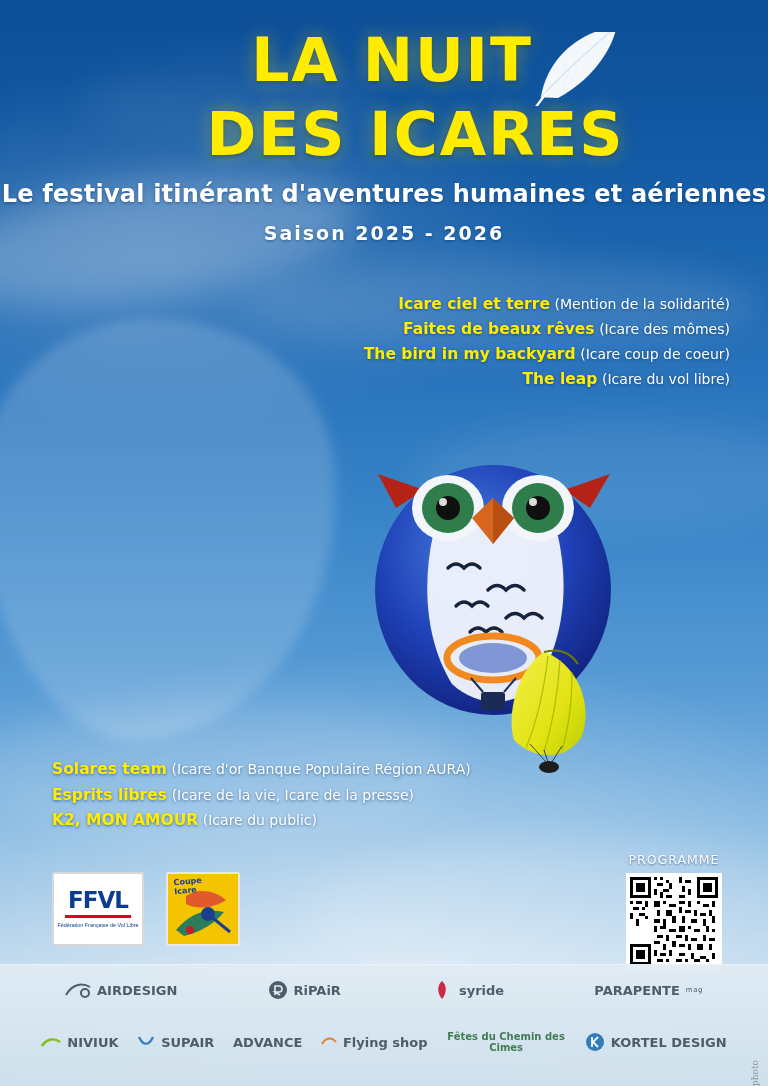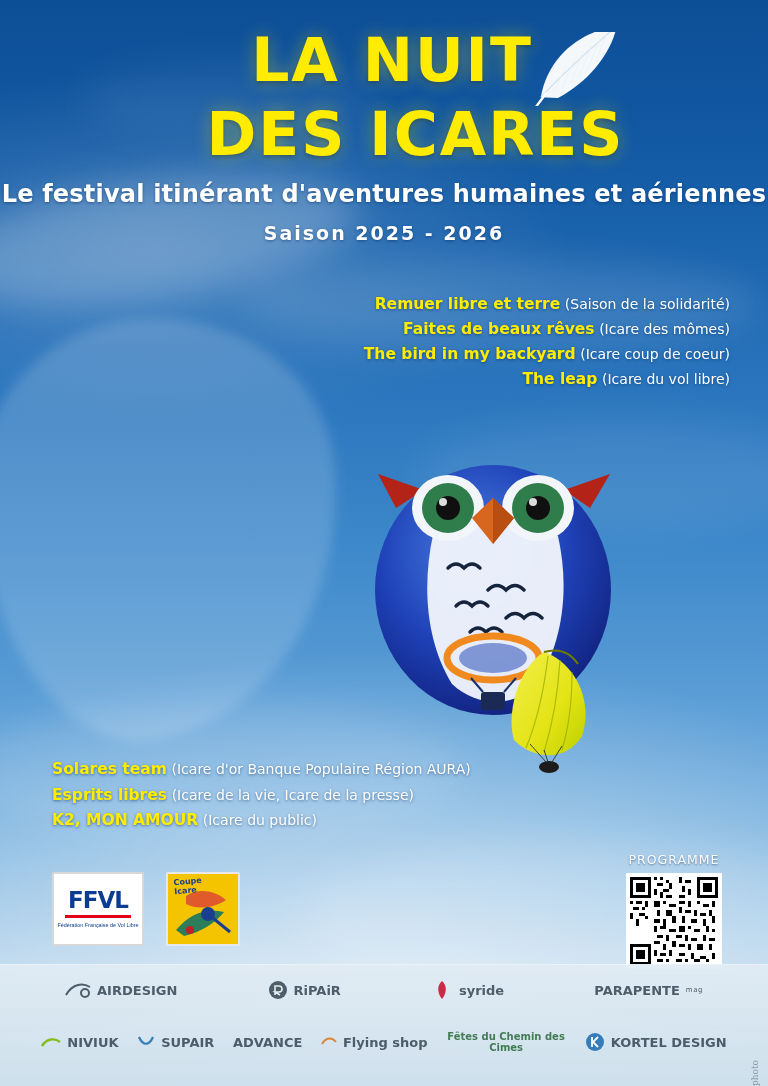--- a/index.html
+++ b/index.html
@@ -218,22 +218,22 @@
           <path d="M43 48 L64 22"></path>
         <path d="M53 44 L74 19"></path>
           <path d="M63 40 L84 15"></path>
           <path d="M73 35 L92 12"></path>
       </g>
     </g>
   </svg>
 
   <div class="awards-top">
     <div class="award">
-      <span class="name">Remuer libre et terre</span>
-      <span class="cat">(Saison de la solidarité)</span>
+      <span class="name">Icare ciel et terre</span>
+      <span class="cat">(Mention de la solidarité)</span>
     </div>
     <div class="award">
       <span class="name">Faites de beaux rêves</span>
       <span class="cat">(Icare des mômes)</span>
     </div>
     <div class="award">
       <span class="name">The bird in my backyard</span>
       <span class="cat">(Icare coup de coeur)</span>
     </div>
     <div class="award">

